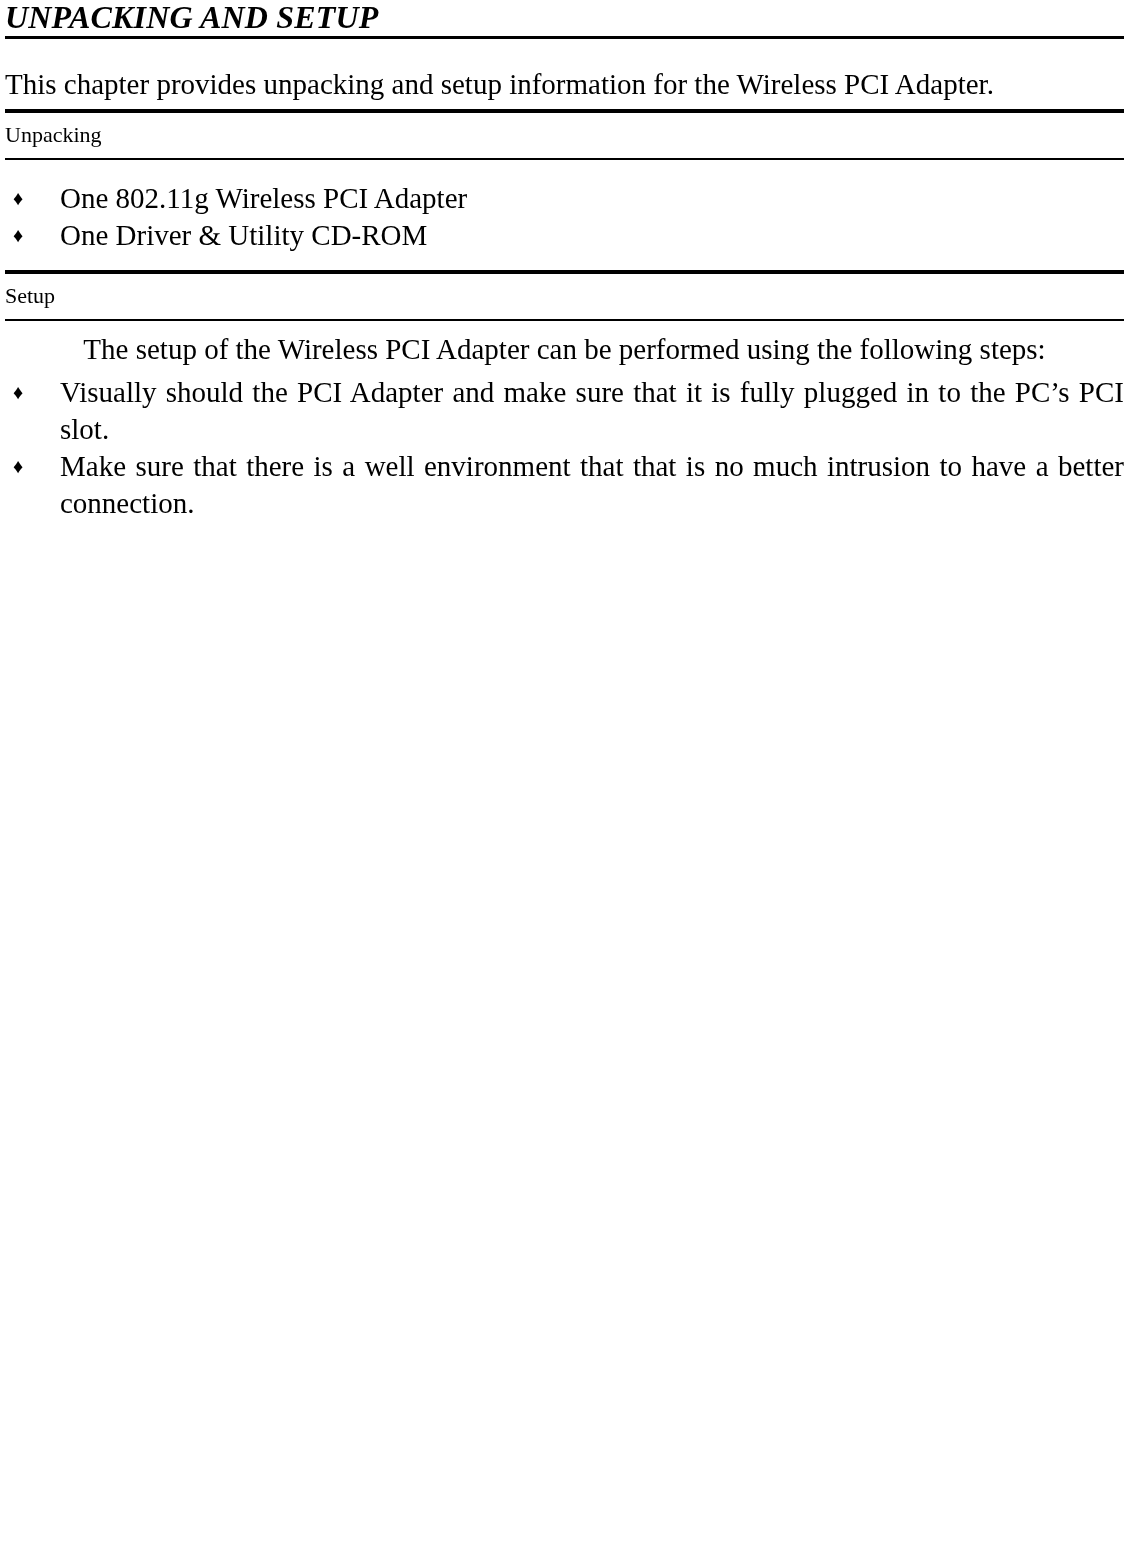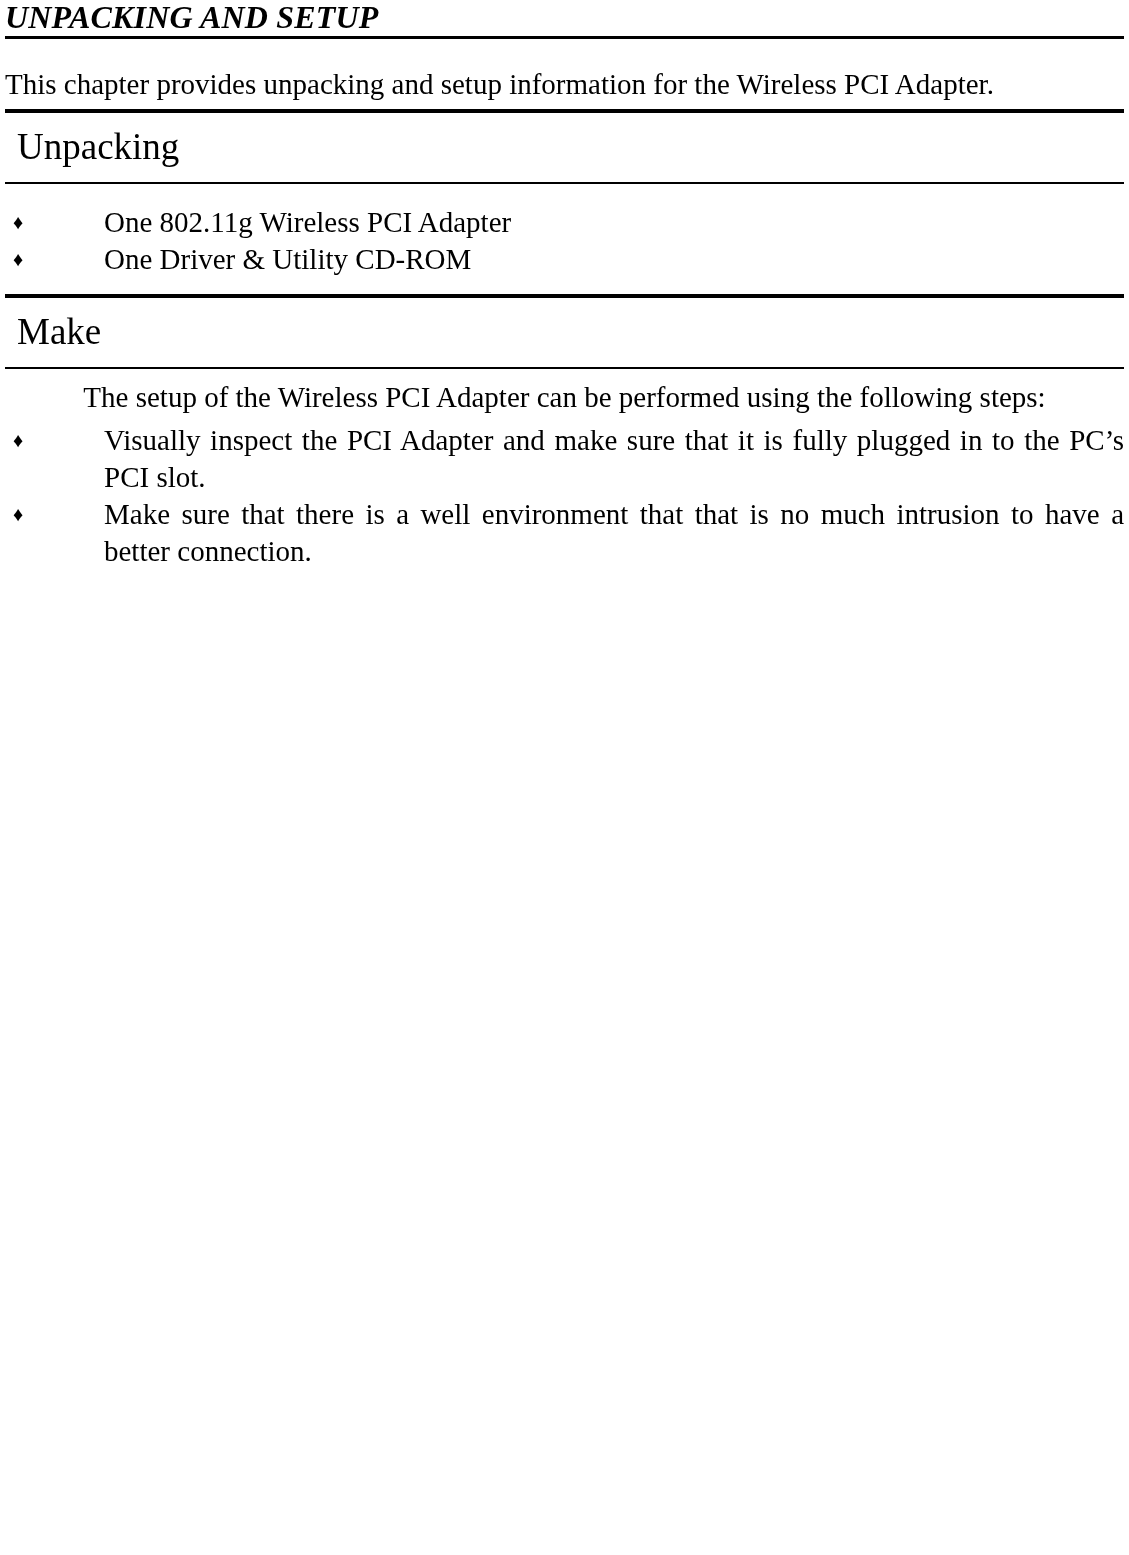--- a/index.html
+++ b/index.html
@@ -70,24 +70,24 @@
   }
   p.body.first-para {
     padding-top: 27px;
   }
   p.body.nojustify {
     text-align: center;
   }
 
   
   .section-heading {
-    font-size: 37px;
+    font-size: 22px;
     line-height: 40px;
     font-weight: normal;
-    margin: 12px;
+    margin: 0;
     padding: 2px 0 3px 0;
   }
   .heading-block {
     margin: 0;
   }
 
   
   ul.bullets {
     list-style: none;
     margin: 0;
@@ -104,21 +104,20 @@
   }
   ul.bullets li .bullet-glyph {
     position: absolute;
     left: 8px;
     top: 0;
     font-size: 20px;
     line-height: 37px;
   }
   ul.bullets li .li-text {
     display: block;
-    margin-left: 44px;
   }
 
   .spacer-sm { height: 10px; }
   .spacer-xs { height: 6px; }
 
   
   .footer {
     position: absolute;
     left: 0;
     bottom: 0;
@@ -161,34 +160,34 @@
       </li>
     </ul>
 
     <div class="spacer-sm"></div>
 
 
     <div class="spacer-xs"></div>
 
     <div class="heading-block">
       <div class="rule-thick"></div>
-      <h2 class="section-heading">Make</h2>
+      <h2 class="section-heading">Setup</h2>
       <div class="rule-thin"></div>
     </div>
 
     <div class="spacer-sm"></div>
 
     <p class="body nojustify">The setup of the Wireless PCI Adapter can be performed using the following steps:</p>
 
     <div class="spacer-xs"></div>
 
     <ul class="bullets">
       <li>
         <span class="bullet-glyph">♦</span>
-        <span class="li-text">Visually inspect the PCI Adapter and make sure that it is fully plugged in to the PC’s PCI slot.</span>
+        <span class="li-text">Visually should the PCI Adapter and make sure that it is fully plugged in to the PC’s PCI slot.</span>
       </li>
       <li>
         <span class="bullet-glyph">♦</span>
         <span class="li-text">Make sure that there is a well environment that that is no much intrusion to have a better connection.</span>
       </li>
     </ul>
 
   </div>
 
   <div class="footer">

